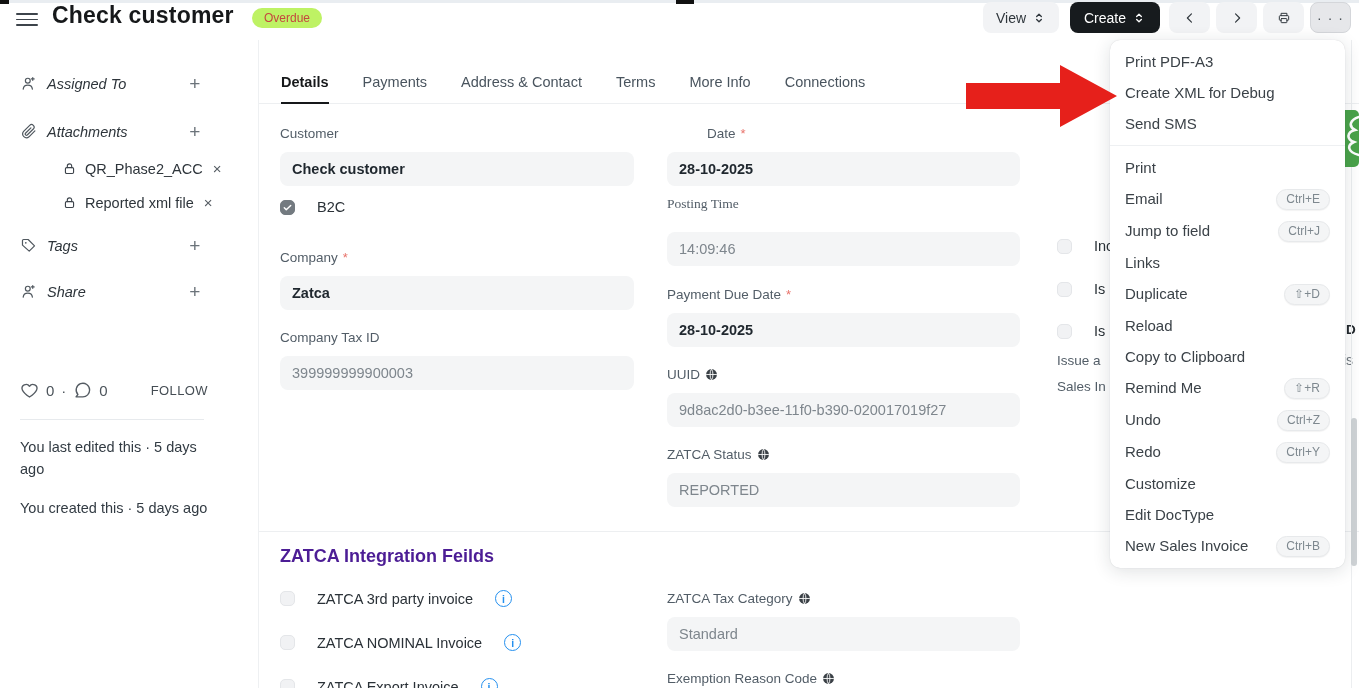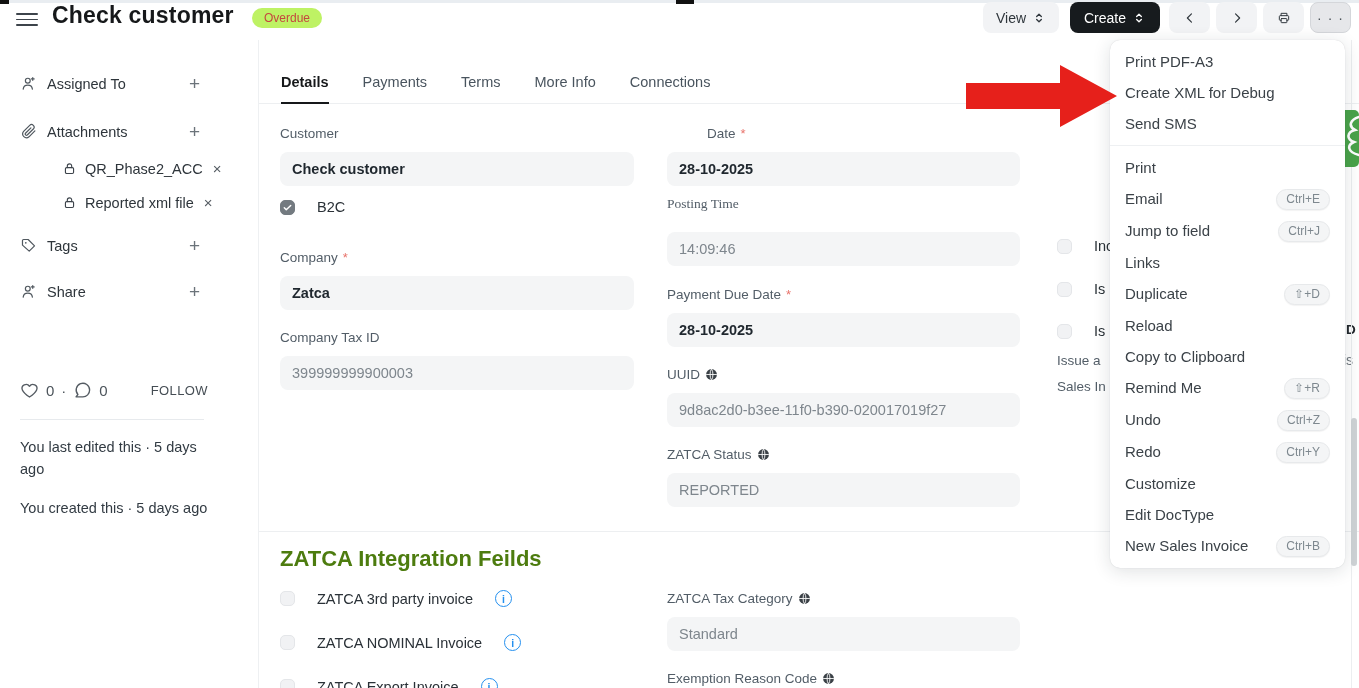--- a/index.html
+++ b/index.html
@@ -17,21 +17,21 @@
   .badge { position:absolute; left:252px; top:8px; background:#bef264; color:#c4473e; font-size:12px; padding:3px 12px; border-radius:999px; }
   .btn { position:absolute; top:2px; height:31px; border-radius:8px; background:#f2f3f5; border:none; display:flex; align-items:center; justify-content:center; gap:6px; font-size:14px; color:#2f363c; cursor:pointer; font-family:inherit; }
   .btn svg { width:14px; height:14px; }
   .btn.dark { background:#171b1e; color:#fff; }
   .btn.square { width:41px; }
   .btn.more-active { background:#e6e7ea; border:1px solid #d4d6da; }
   .dots { letter-spacing:1px; font-size:14px; color:#4c545b; }
 
   
   .sidebar-border { position:absolute; left:258px; top:40px; bottom:0; width:1px; background:#eef0f2; }
-  .side-row { position:absolute; left:20px; width:180px; display:flex; align-items:center; gap:10px; font-size:14.5px; color:#2e353b; }
+  .side-row { position:absolute; left:20px; width:180px; display:flex; align-items:center; gap:10px; font-size:14.5px; color:#2e353b;font-style:italic; }
   .side-row .grow { flex:1; }
   .side-row svg { width:17px; height:17px; color:#50585f; flex:none; }
   .plus { color:#6b7志37a; color:#6b737a; font-size:19px; font-weight:400; cursor:pointer; line-height:1; }
   .attach-row { position:absolute; left:62px; display:flex; align-items:center; gap:8px; font-size:14.5px; color:#2e353b; }
   .attach-row svg { width:15px; height:15px; color:#3d444b; }
   .xicon { color:#555c63; font-size:15px; cursor:pointer; margin-left:2px; }
   .likes { position:absolute; left:20px; top:381px; width:188px; display:flex; align-items:center; gap:7px; font-size:15px; color:#4c545b; }
   .likes svg { width:19px; height:19px; color:#555c63; }
   .follow { margin-left:auto; font-size:13px; letter-spacing:.4px; color:#454d54; cursor:pointer; }
   .side-divider { position:absolute; left:20px; top:419px; width:184px; height:1px; background:#e7eaed; }
@@ -48,21 +48,21 @@
   .req { color:#e8736b; font-size:13px; }
   .lbl svg { width:13px; height:13px; }
   .inp { position:absolute; height:34px; background:#f4f5f6; border-radius:8px; font-size:14.5px; display:flex; align-items:center; padding:0 12px; color:#7e868d; cursor:text; }
   .inp.filled { color:#1f272e; font-weight:700; }
   .cbrow { position:absolute; display:flex; align-items:center; gap:22px; font-size:14.5px; color:#2a3137; font-weight:500; }
   .cb { width:15px; height:15px; border-radius:5px; background:#f1f2f4; border:1px solid #e4e6e9; flex:none; cursor:pointer; display:flex; align-items:center; justify-content:center; }
   .cb.checked { background:#737a80; border-color:#737a80; }
   .cb svg { width:11px; height:11px; }
   .info { width:17px; height:17px; border-radius:50%; border:1.5px solid #2490ef; color:#2490ef; font-size:10.5px; font-weight:700; display:flex; align-items:center; justify-content:center; cursor:pointer; }
   .section-divider { position:absolute; left:259px; top:531px; right:0; height:1px; background:#edeff1; }
-  .section-title { position:absolute; left:280px; top:546px; font-size:22px; font-weight:700; color:#4d7c0f; }
+  .section-title { position:absolute; left:280px; top:546px; font-size:18px; font-weight:700; color:#4c1d95; }
   .clip-col { position:absolute; left:1055px; top:230px; width:55px; height:180px; overflow:hidden; }
   .clip-col .cbrow { white-space:nowrap; }
   .help-frag { position:absolute; left:1057px; font-size:13.5px; color:#525d67; white-space:nowrap; width:52px; overflow:hidden; }
 
   
   .menu { position:absolute; left:1110px; top:40px; width:235px; background:#fff; border-radius:10px; box-shadow:0 3px 18px rgba(25,39,52,.14), 0 0 1px rgba(25,39,52,.2); padding:6px 0; z-index:30; }
   .menu-item { display:flex; align-items:center; padding:5.5px 15px; font-size:15px; color:#3b4248; cursor:pointer; line-height:20px; }
   .menu-item .kbd { margin-left:auto; background:#f4f5f6; border:1px solid #e7e9eb; box-shadow:0 1px 1px rgba(0,0,0,.05); color:#7e888f; border-radius:999px; font-size:12px; padding:2px 9px; line-height:15px; }
   .menu-divider { height:1px; background:#eef0f2; margin:6px 0; }
 
@@ -193,20 +193,21 @@
     <span class="follow">FOLLOW</span>
   </div>
 
   <div class="side-divider"></div>
   <div class="side-msg" style="top:436px;">You last edited this · 5 days ago</div>
   <div class="side-msg" style="top:497px;">You created this · 5 days ago</div>
 
   <div class="tabs">
     <div class="tab active">Details</div>
     <div class="tab">Payments</div>
+    <div class="tab">Address &amp; Contact</div>
     <div class="tab">Terms</div>
     <div class="tab">More Info</div>
     <div class="tab">Connections</div>
   </div>
 
   <div class="lbl" style="left:280px;top:126px;">
       <span>Customer</span>
     </div>
   <div class="inp filled" style="left:280px;top:152px;width:354px;">Check customer</div>
 

